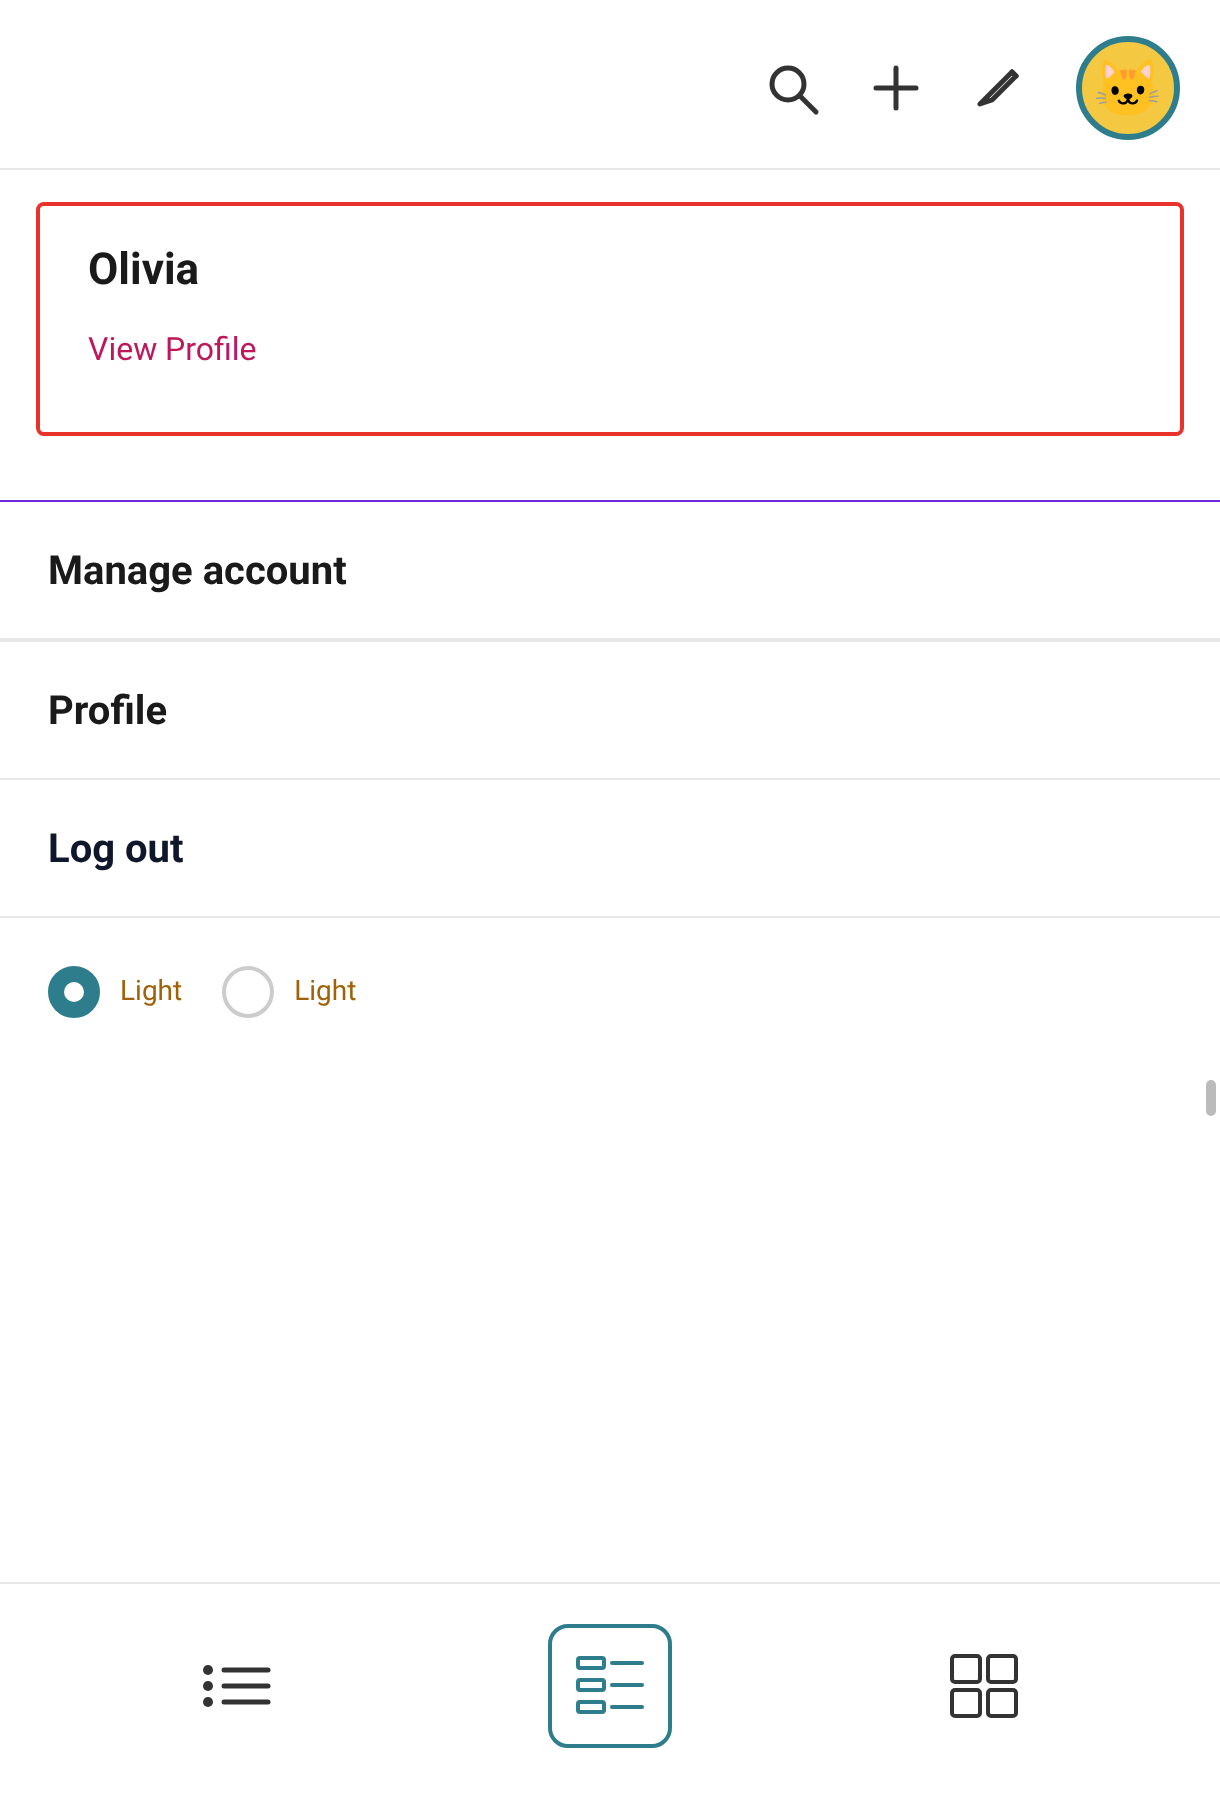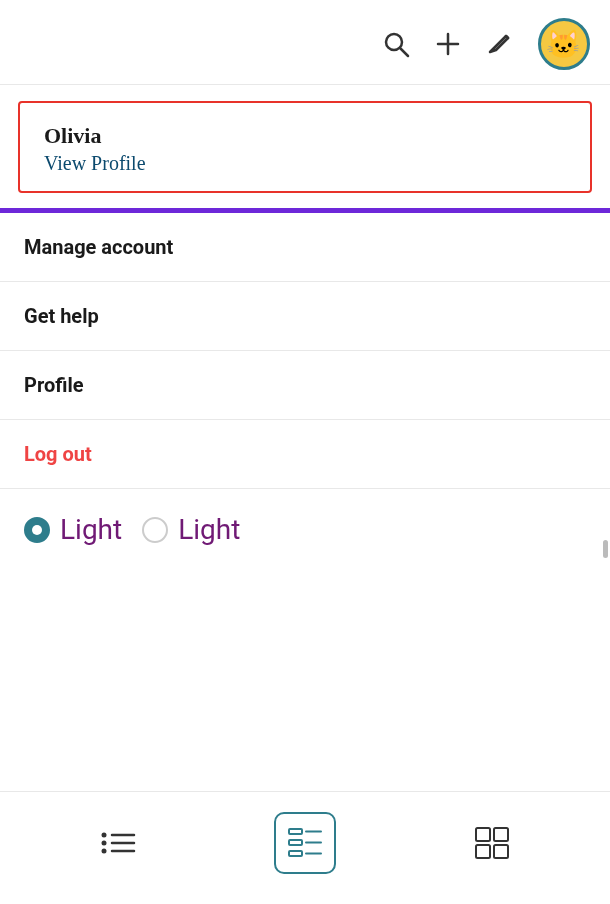--- a/index.html
+++ b/index.html
@@ -38,43 +38,42 @@
       display: flex;
       align-items: center;
       justify-content: center;
       background: #f5c842;
       font-size: 28px;
       cursor: pointer;
     }
 
     
     .profile-section {
-      padding: 20px 24px 16px 24px;
+      padding: 20px 24px 32px 24px;
       border: 2.5px solid #e8322a;
       margin: 16px 18px 0 18px;
       border-radius: 4px;
       cursor: pointer;
-      font-family: Liberation Serif, serif;
     }
     .profile-name {
       font-size: 22px;
       font-weight: 700;
       color: #1a1a1a;
       line-height: 1.2;
     }
     .profile-subtitle {
-      font-size: 20px;
-      color: #0c4a6e;
-      margin-top: 3px;
+      font-size: 16px;
+      color: #be185d;
+      margin-top: 16px;
     }
 
     
     .menu-section {
-      border-top: 5px solid #6d28d9;
-      margin-top: 15px;
+      border-top: 1px solid #6d28d9;
+      margin-top: 32px;
     }
     .menu-item {
       padding: 22px 24px;
       font-size: 20px;
       font-weight: 700;
       color: #1a1a1a;
       cursor: pointer;
       border-bottom: none;
     }
 
@@ -83,21 +82,21 @@
       height: 1px;
       background: #e8e8e8;
       margin: 0 0;
     }
 
     
     .logout-section {
       padding: 22px 24px;
       font-size: 20px;
       font-weight: 700;
-      color: #ef4444;
+      color: #0f172a;
       cursor: pointer;
     }
 
     
     .theme-section {
       border-top: 1px solid #e8e8e8;
       padding: 24px 24px;
       display: flex;
       align-items: center;
       gap: 20px;
@@ -122,22 +121,22 @@
       border-color: #2e7d8c;
       background: #2e7d8c;
     }
     .radio-inner {
       width: 10px;
       height: 10px;
       border-radius: 50%;
       background: #fff;
     }
     .theme-label {
-      font-size: 28px;
-      color: #701a75;
+      font-size: 14px;
+      color: #a16207;
     }
 
     
     .view-section {
       border-top: 1px solid #e8e8e8;
       padding: 20px 24px;
       display: flex;
       align-items: center;
       justify-content: space-around;
       position: absolute;
@@ -208,23 +207,20 @@
 <div class="profile-section">
   <div class="profile-name">Olivia</div>
   <div class="profile-subtitle">View Profile</div>
 </div>
 
 <div class="menu-section">
   <div class="menu-item">
     <span>Manage account</span>
   </div>
   <div class="divider"></div>
-  <div class="menu-item">
-    <span>Get help</span>
-  </div>
   <div class="divider"></div>
   <div class="menu-item">
     <span>Profile</span>
   </div>
 </div>
 
 <div class="divider"></div>
 
 <div class="logout-section">
   <span>Log out</span>

